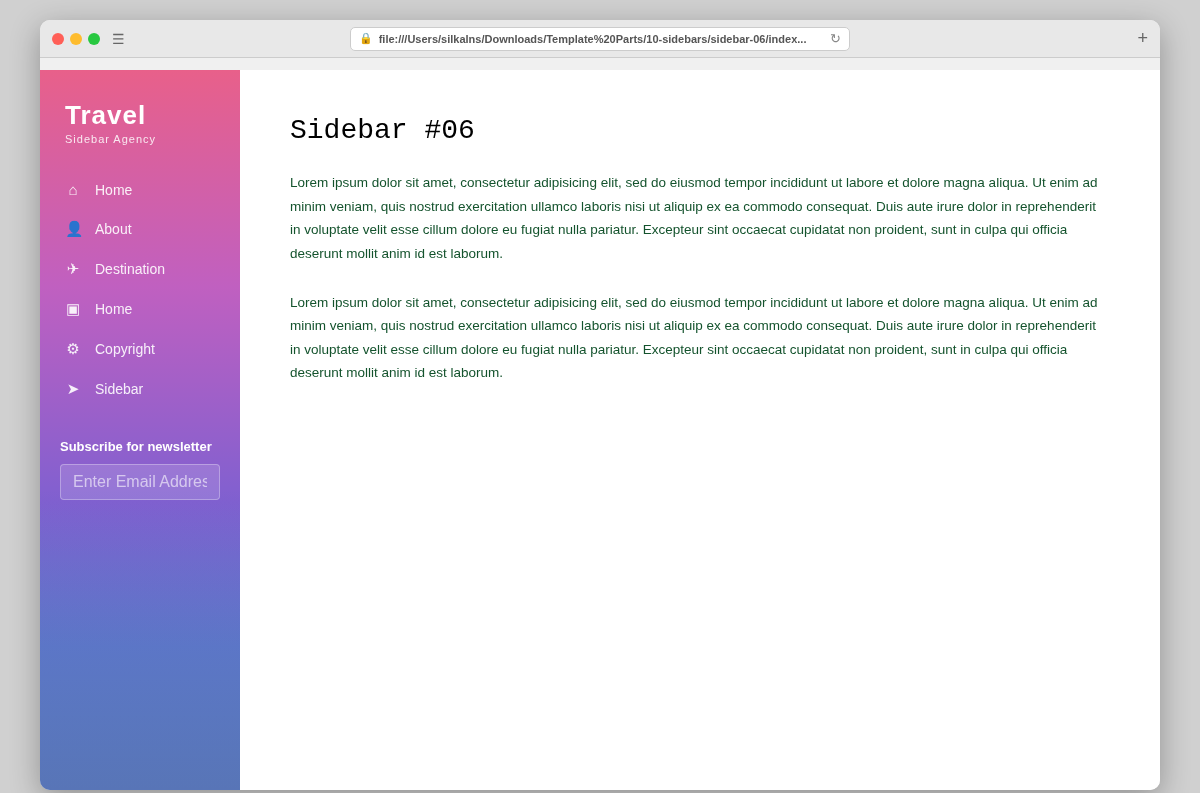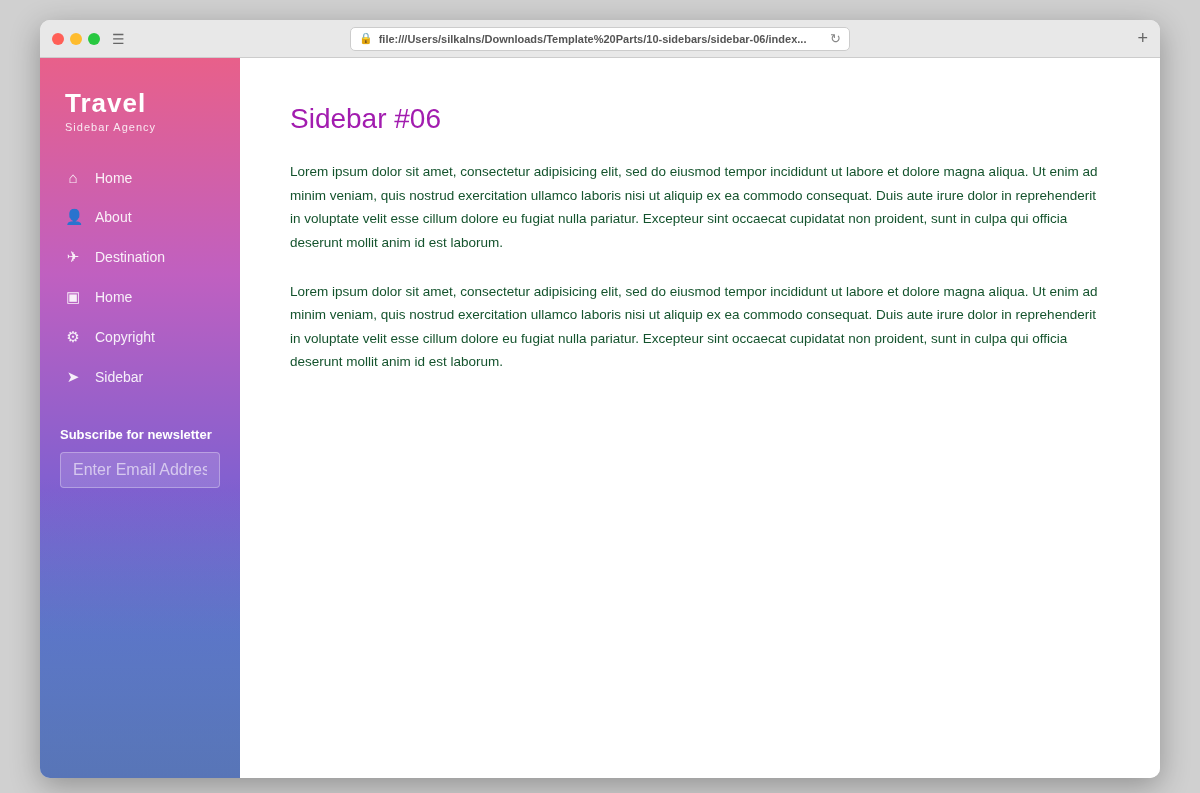--- a/index.html
+++ b/index.html
@@ -92,20 +92,21 @@
       margin-left: auto;
       color: #666;
       font-size: 18px;
       cursor: pointer;
     }
 
     
     .page-layout {
       display: flex;
       height: 720px;
+      margin-top: 12px;
     }
 
     
     .sidebar {
       width: 200px;
       min-width: 200px;
       background: linear-gradient(180deg, #e8608a 0%, #c060c0 30%, #8060d0 60%, #6080d8 80%, #6090d8 100%);
       display: flex;
       flex-direction: column;
       padding: 30px 0 20px 0;
@@ -214,22 +215,23 @@
     .main-content {
       flex: 1;
       background: #fff;
       padding: 45px 50px;
       overflow-y: auto;
     }
 
     .content-title {
       font-size: 28px;
       font-weight: 400;
-      color: #a21caf;
+      color: #000000;
       margin-bottom: 25px;
+      font-family: Liberation Mono, monospace;
     }
 
     .content-paragraph {
       font-size: 13.5px;
       line-height: 1.75;
       color: #14532d;
       margin-bottom: 25px;
     }
   </style>
 </head>

